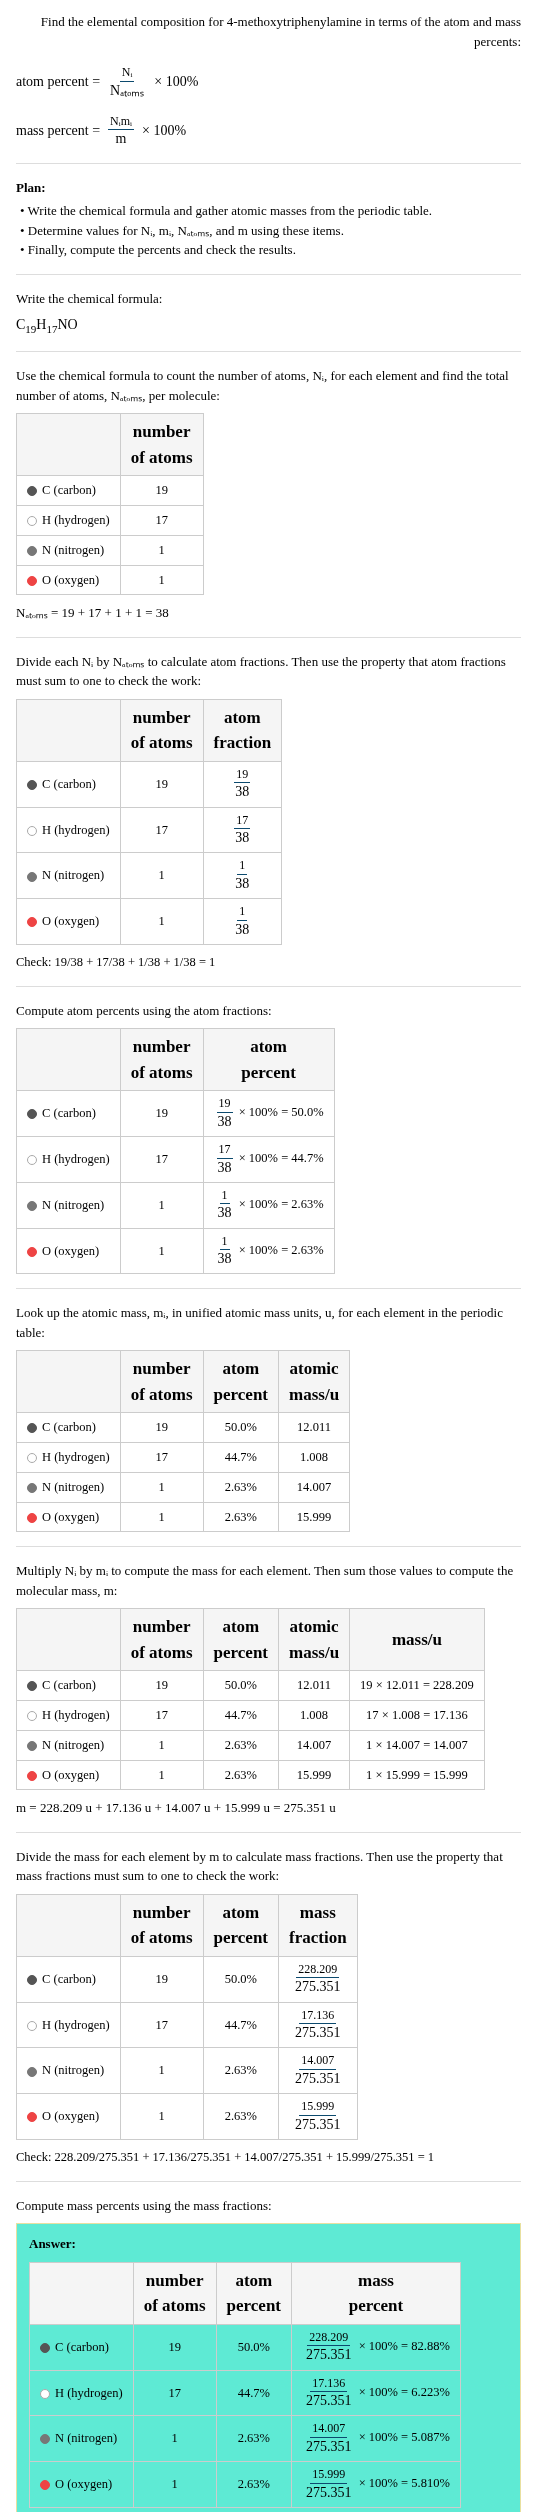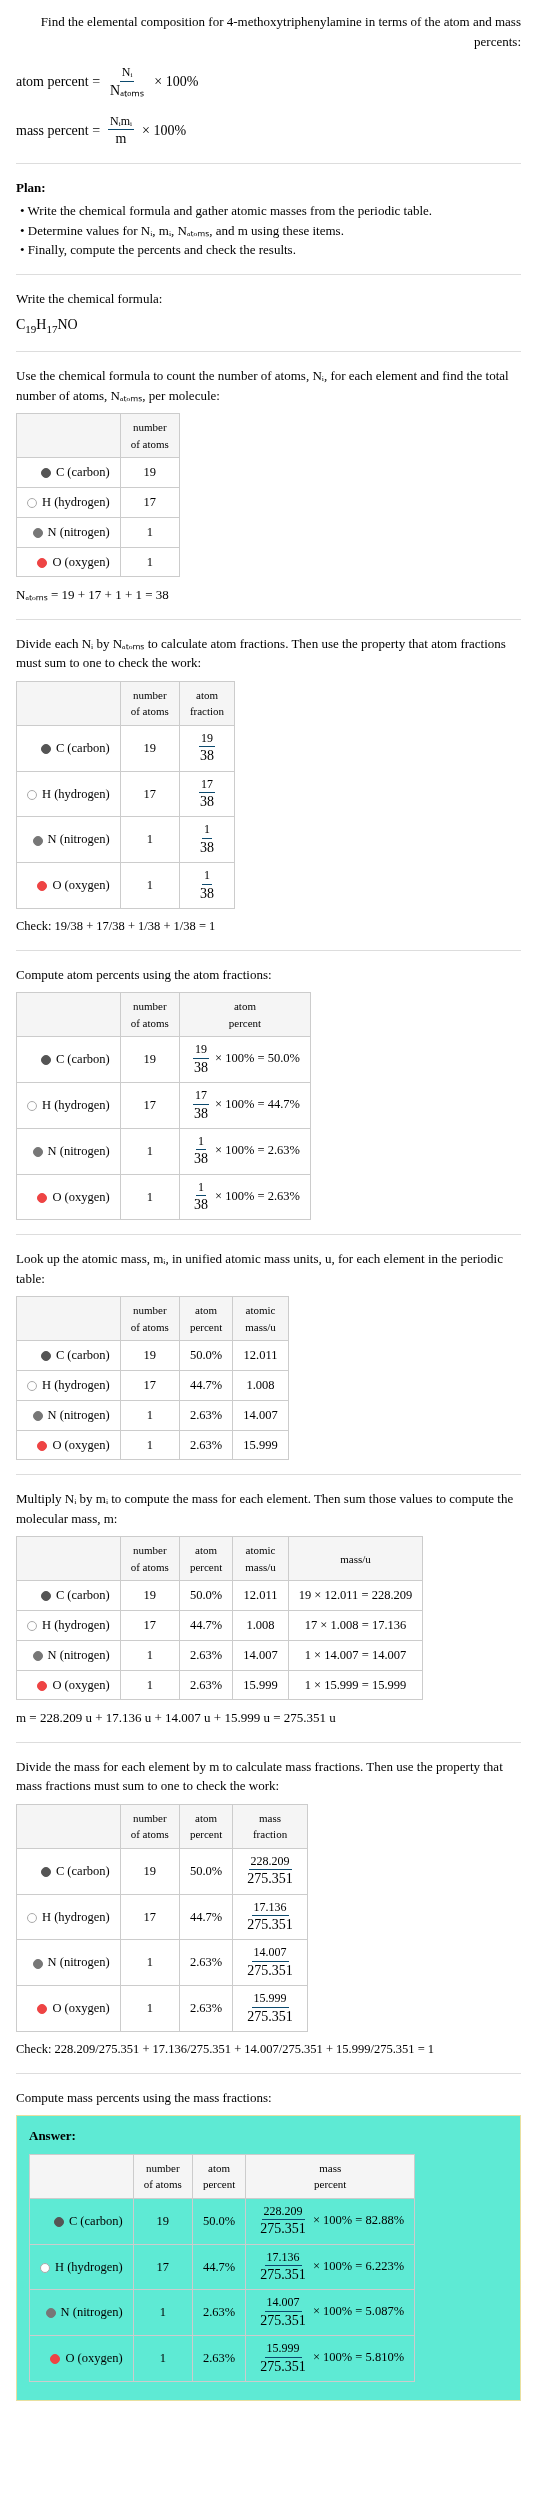--- a/index.html
+++ b/index.html
@@ -82,25 +82,25 @@
       font-size: 12.5px;
     }
     table th, table td {
       border: 1px solid #ccc;
       padding: 5px 10px;
       text-align: center;
       vertical-align: middle;
     }
     table th {
       background: #f5f5f5;
-      font-weight: normal;
-      font-size: 11px;
+      font-weight: bold;
+      font-size: 17px;
     }
     table td:first-child {
-      text-align: right;
+      text-align: left;
     }
     .dot {
       display: inline-block;
       width: 10px;
       height: 10px;
       border-radius: 50%;
       margin-right: 5px;
       vertical-align: middle;
     }
     .dot-c { background: #555; border: 1px solid #555; }

